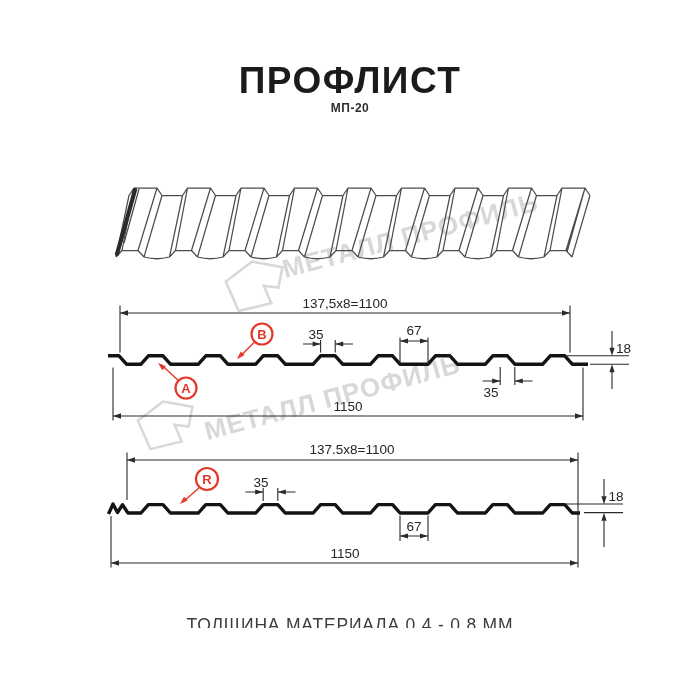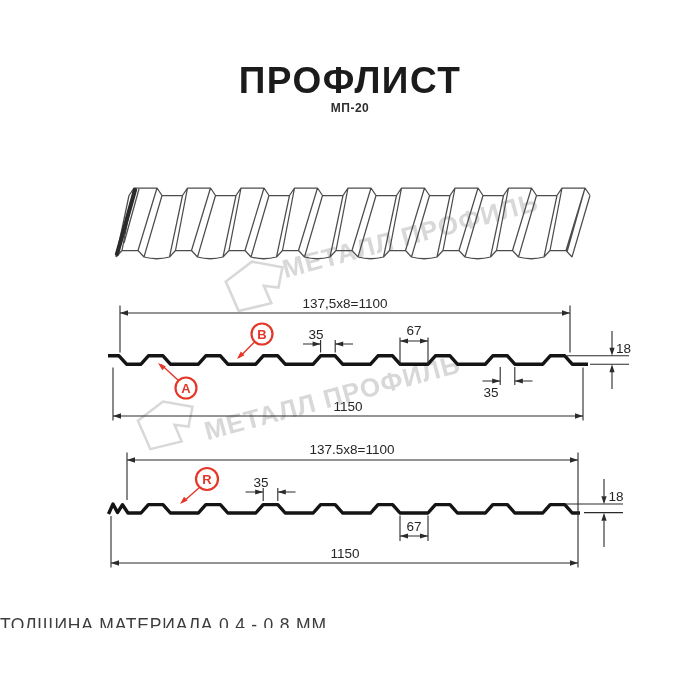--- a/index.html
+++ b/index.html
@@ -2,21 +2,21 @@
 <html><head>
 <meta charset="utf-8">
 <style>
   html,body{margin:0;padding:0;background:#ffffff;}
   .canvas{position:relative;width:700px;height:628px;background:#ffffff;overflow:hidden;
           font-family:"Liberation Sans",sans-serif;}
   .title{position:absolute;top:60px;left:0;width:700px;text-align:center;
          font-size:37px;font-weight:800;letter-spacing:1.5px;color:#1b1b1b;}
   .subtitle{position:absolute;top:101px;left:0;width:700px;text-align:center;
          font-size:12px;font-weight:600;letter-spacing:.5px;color:#2e2e2e;}
-  .caption{position:absolute;top:615px;left:0;width:700px;text-align:left;
+  .caption{position:absolute;top:615px;left:0;width:700px;text-align:center;
          font-size:17.5px;font-weight:500;letter-spacing:.8px;color:#3c3c3c;}
   .wm-text{position:absolute;font-size:26px;font-weight:700;letter-spacing:1px;
          color:#d8d8d8;white-space:nowrap;transform:rotate(-15deg);transform-origin:left bottom;}
   .wm1{left:287px;top:254px;}
   .wm2{left:209px;top:416px;}
   .wm-logo{position:absolute;}
   .wm-logo.l1{left:221px;top:258px;transform:rotate(-10deg);}
   .wm-logo.l2{left:126px;top:398px;transform:rotate(-10deg);}
   svg.master{position:absolute;left:0;top:0;}
   svg text{font-family:"Liberation Sans",sans-serif;font-size:13.5px;fill:#262626;}

